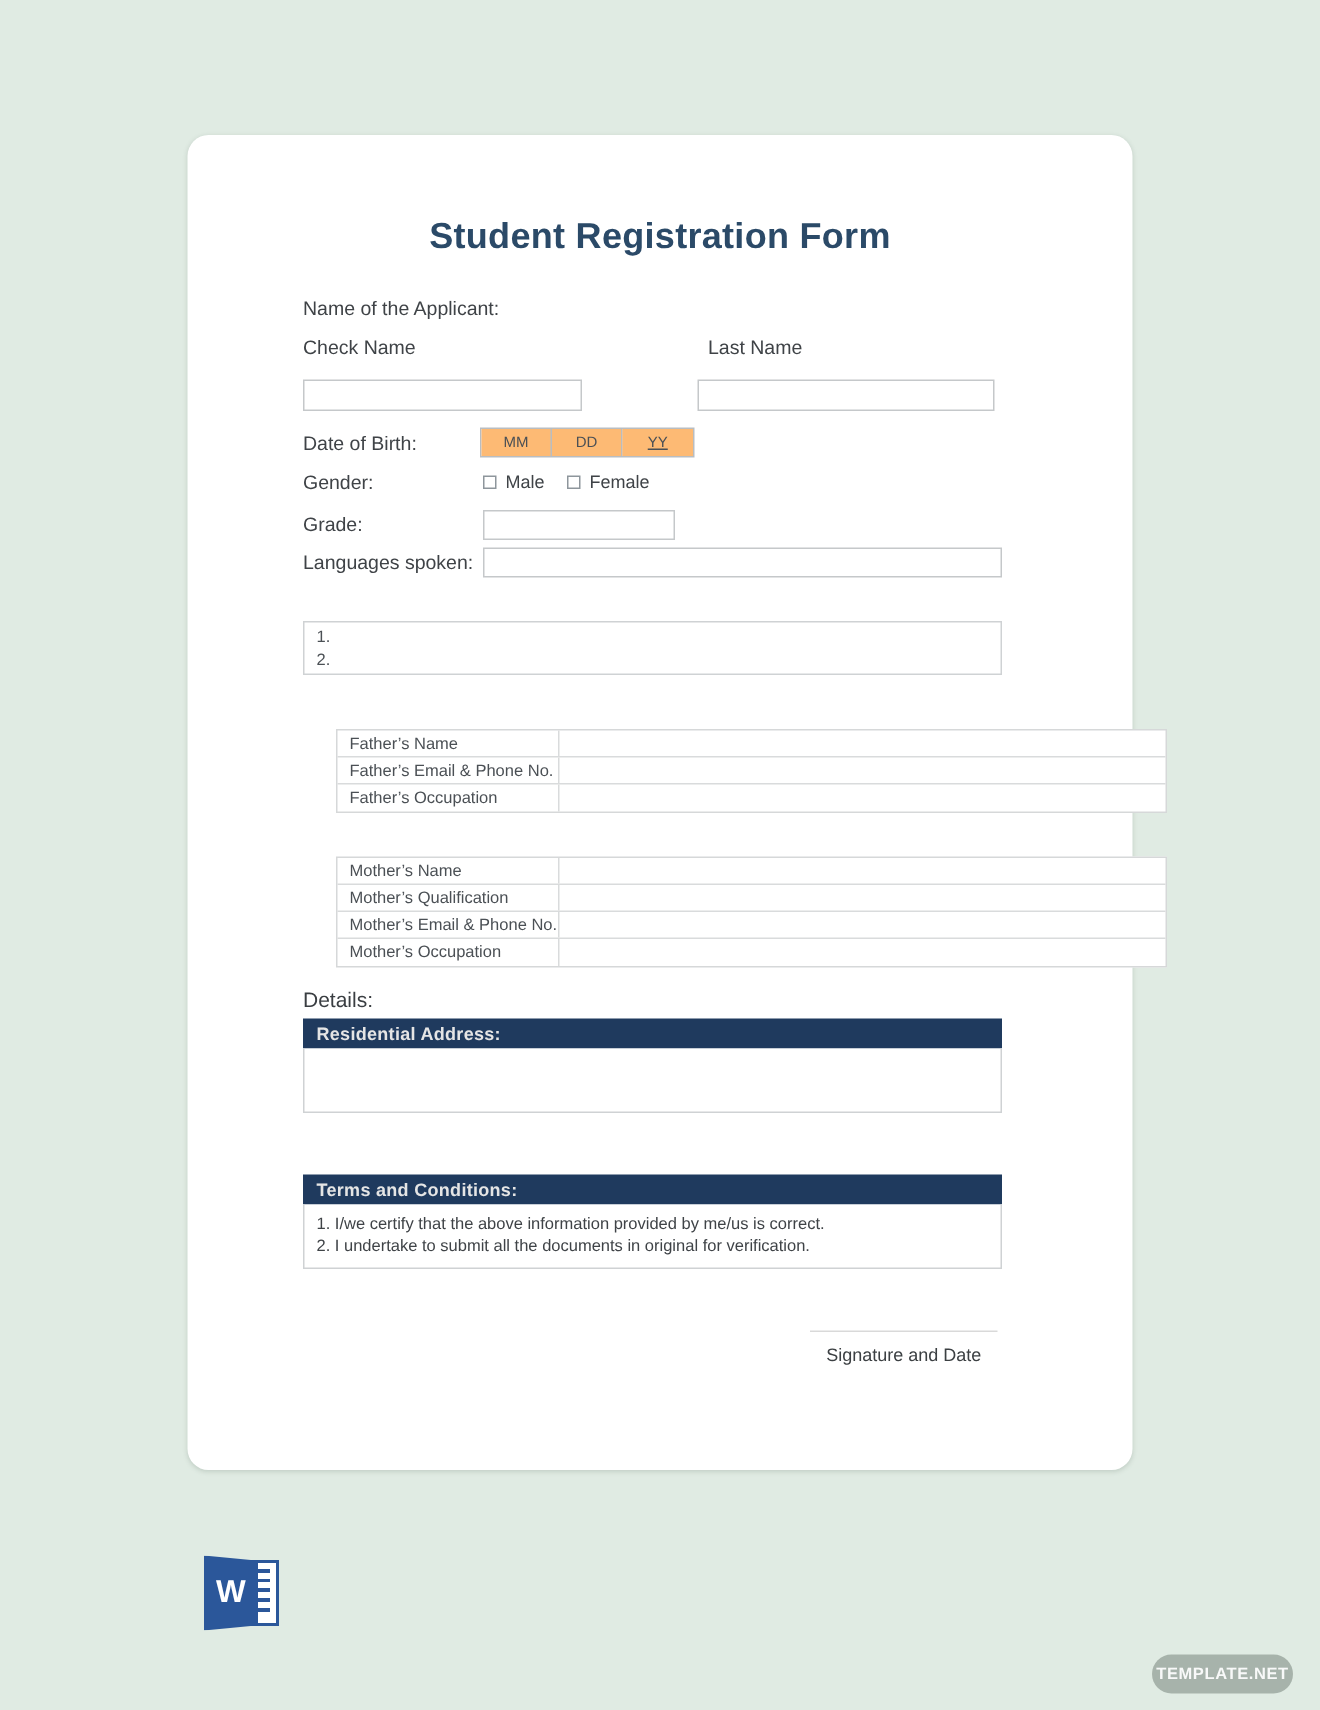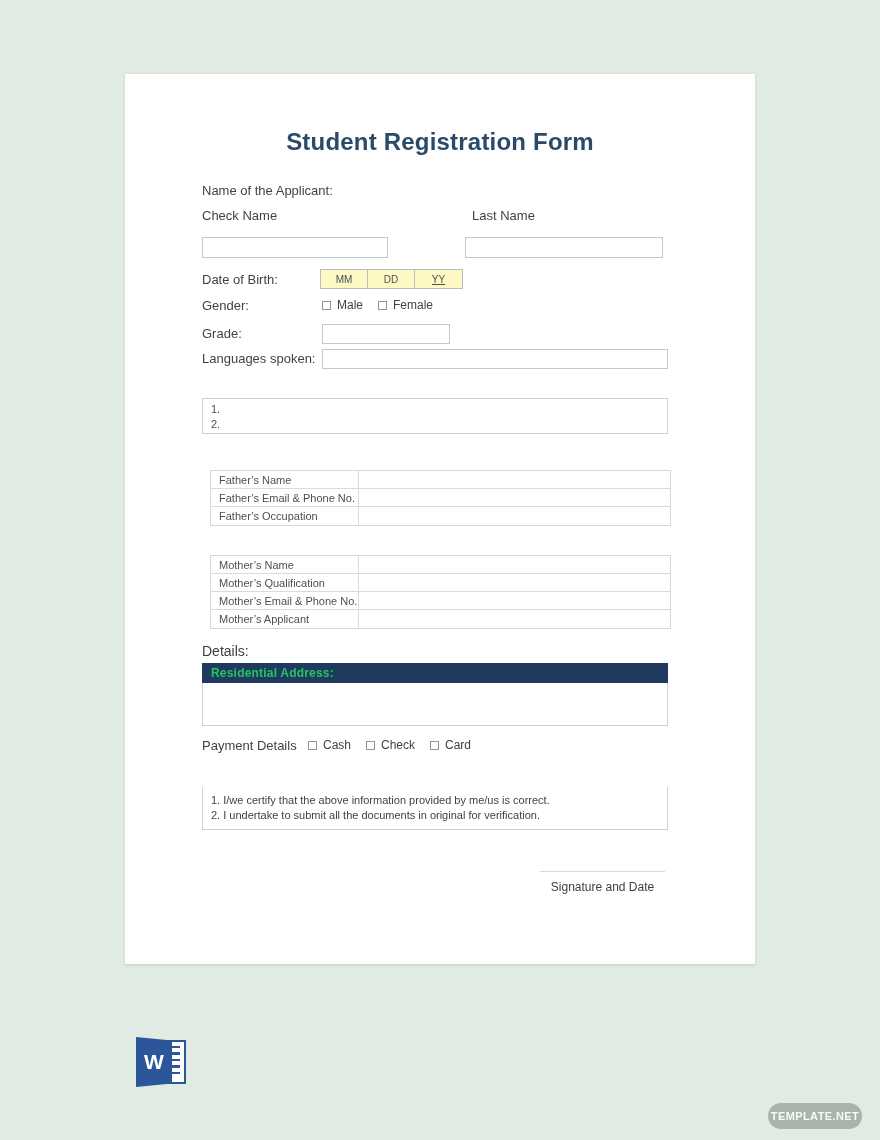--- a/index.html
+++ b/index.html
@@ -5,72 +5,73 @@
   * { margin:0; padding:0; box-sizing:border-box; }
   html,body { width:880px; height:1140px; }
   body {
     font-family:"Liberation Sans","DejaVu Sans",sans-serif;
     background:#e0ebe3;
     position:relative;
     overflow:hidden;
     color:#3f4347;
   }
   .page {
-    position:absolute; left:125px; top:74px; width:630px; height:890px;
+    position:absolute; left:125px; top:90px; width:630px; height:890px;
     background:#ffffff;
     box-shadow:0 1px 3px rgba(110,130,120,.25);
+    border-radius:14px;
   }
   .title {
     position:absolute; top:54px; left:0; width:100%;
     text-align:center; font-size:24px; font-weight:600;
     color:#2b4a68; letter-spacing:.2px;
   }
   .content { position:absolute; left:77px; top:0; width:466px; height:100%; }
   .abs { position:absolute; left:0; width:100%; }
 
   .lbl { font-size:13px; color:#3f4347; }
   .row { display:flex; align-items:center; }
   .labcol { width:120px; flex:0 0 120px; }
 
   .inputbox { background:#fff; border:1px solid #c5c8ca; height:21px; }
   input.inputbox { width:100%; outline:none; font:12px "Liberation Sans",sans-serif; padding:0 6px; color:#3f4347; }
 
   
   .dob-table { display:flex; border:1px solid #b9bdc1; height:20px; }
   .dob-cell {
     width:47px; display:flex; align-items:center; justify-content:center;
-    font-size:10px; color:#4b5055; border-right:1px solid #b9bdc1; background:#fef9c3;
+    font-size:10px; color:#4b5055; border-right:1px solid #b9bdc1; background:#fdba74;
   }
   .dob-cell:last-child { border-right:none;text-decoration:underline; }
 
   
   .opt { display:inline-flex; align-items:center; margin-right:15px; }
   .cb { width:9px; height:9px; border:1px solid #8e969c; background:#fff; display:inline-block; margin-right:6px; flex:0 0 9px; }
   .optlbl { font-size:12px; color:#3f4347; }
 
   
   .plainbox { border:1px solid #cfd2d4; background:#fff; }
   .sib-line { font-size:11px; color:#4b5055; padding-left:8px; line-height:15px; }
 
   
-  .ptable { border:1px solid #d6d8d9; width:461px; margin-left:8px; background:#fff; }
+  .ptable { border:1px solid #d6d8d9; width:554px; margin-left:22px; background:#fff; }
   .prow { display:flex; border-bottom:1px solid #d9dbdc; height:18px; align-items:center; }
   .prow:last-child { border-bottom:none; }
   .pcell-label {
     width:148px; flex:0 0 148px; font-size:11px; color:#4b5055;
     padding-left:8px; border-right:1px solid #d9dbdc; height:100%;
     display:flex; align-items:center;
   }
   .pcell-value { flex:1; height:100%; }
 
   .heading { font-size:13px; color:#3a3e42; }
   .heading-lg { font-size:14px; color:#3a3e42; }
 
   .navybar {
-    background:#1f3a5e; color:#22c55e; font-size:12px; font-weight:700;
+    background:#1f3a5e; color:#e5e5e5; font-size:12px; font-weight:700;
     height:20px; display:flex; align-items:center; padding-left:9px; letter-spacing:.2px;
   }
   .barbox { border:1px solid #cfd2d4; border-top:none; background:#fff; }
   .terms-line { font-size:11px; color:#3f4347; line-height:15px; }
 
   .signature { position:absolute; left:338px; top:797px; width:125px; }
   .sig-line { border-top:1px solid #d9d9d9; height:1px; }
   .sig-label { font-size:12px; color:#3c4043; text-align:center; padding-top:8px; white-space:nowrap; }
 
   
@@ -171,47 +172,33 @@
       </div>
       <div class="prow">
         <div class="pcell-label">Mother’s Qualification</div>
         <div class="pcell-value"></div>
       </div>
       <div class="prow">
         <div class="pcell-label">Mother’s Email &amp; Phone No.</div>
         <div class="pcell-value"></div>
       </div>
       <div class="prow">
-        <div class="pcell-label">Mother’s Applicant</div>
+        <div class="pcell-label">Mother’s Occupation</div>
         <div class="pcell-value"></div>
       </div>
     </div>
 
     <div class="abs" style="top:568px">
       <span class="heading-lg">Details:</span>
     </div>
     <div class="abs navybar" style="top:589px">Residential Address:</div>
     <div class="abs barbox" style="top:609px;height:43px"></div>
 
-    <div class="abs row" style="top:662px;height:18px">
-      <span class="lbl" style="width:106px;flex:0 0 106px">Payment Details</span>
-      <span class="opt">
-        <span class="cb"></span>
-        <span class="optlbl">Cash</span>
-      </span>
-      <span class="opt">
-        <span class="cb"></span>
-        <span class="optlbl">Check</span>
-      </span>
-      <span class="opt">
-        <span class="cb"></span>
-        <span class="optlbl">Card</span>
-      </span>
-    </div>
-
+
+    <div class="abs navybar" style="top:693px">Terms and Conditions:</div>
     <div class="abs barbox" style="top:713px;height:43px;padding:6px 0 0 8px">
       <div class="terms-line">1. I/we certify that the above information provided by me/us is correct.</div>
       <div class="terms-line">2. I undertake to submit all the documents in original for verification.</div>
     </div>
 
     <div class="signature">
       <div class="sig-line"></div>
       <div class="sig-label">Signature and Date</div>
     </div>
   </div>

